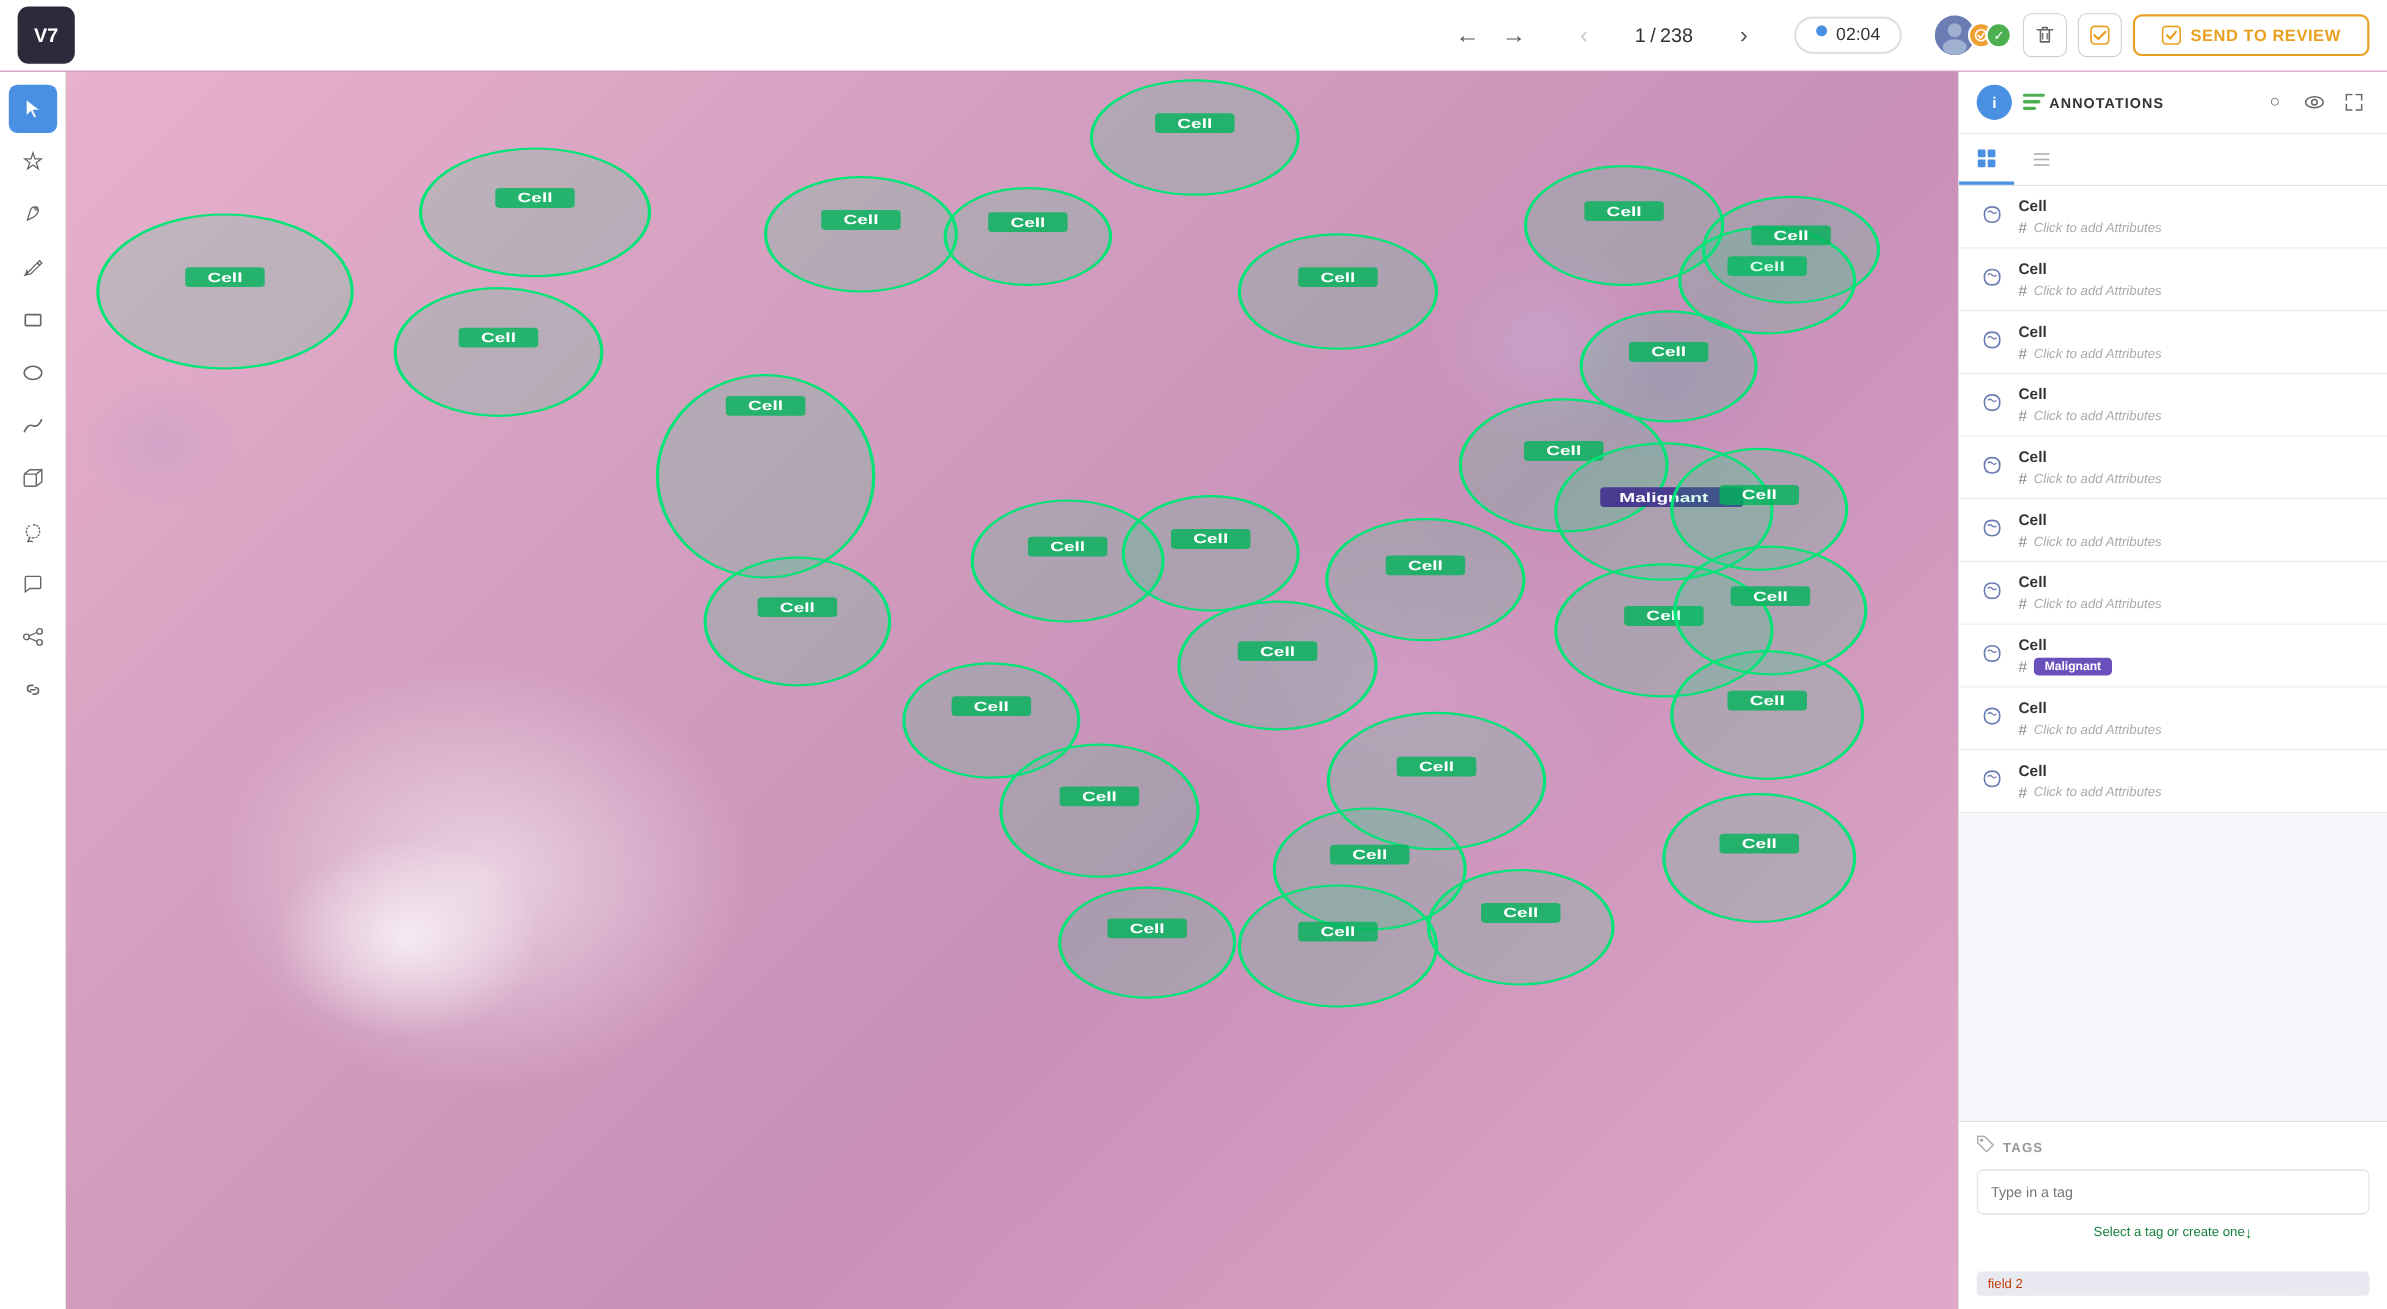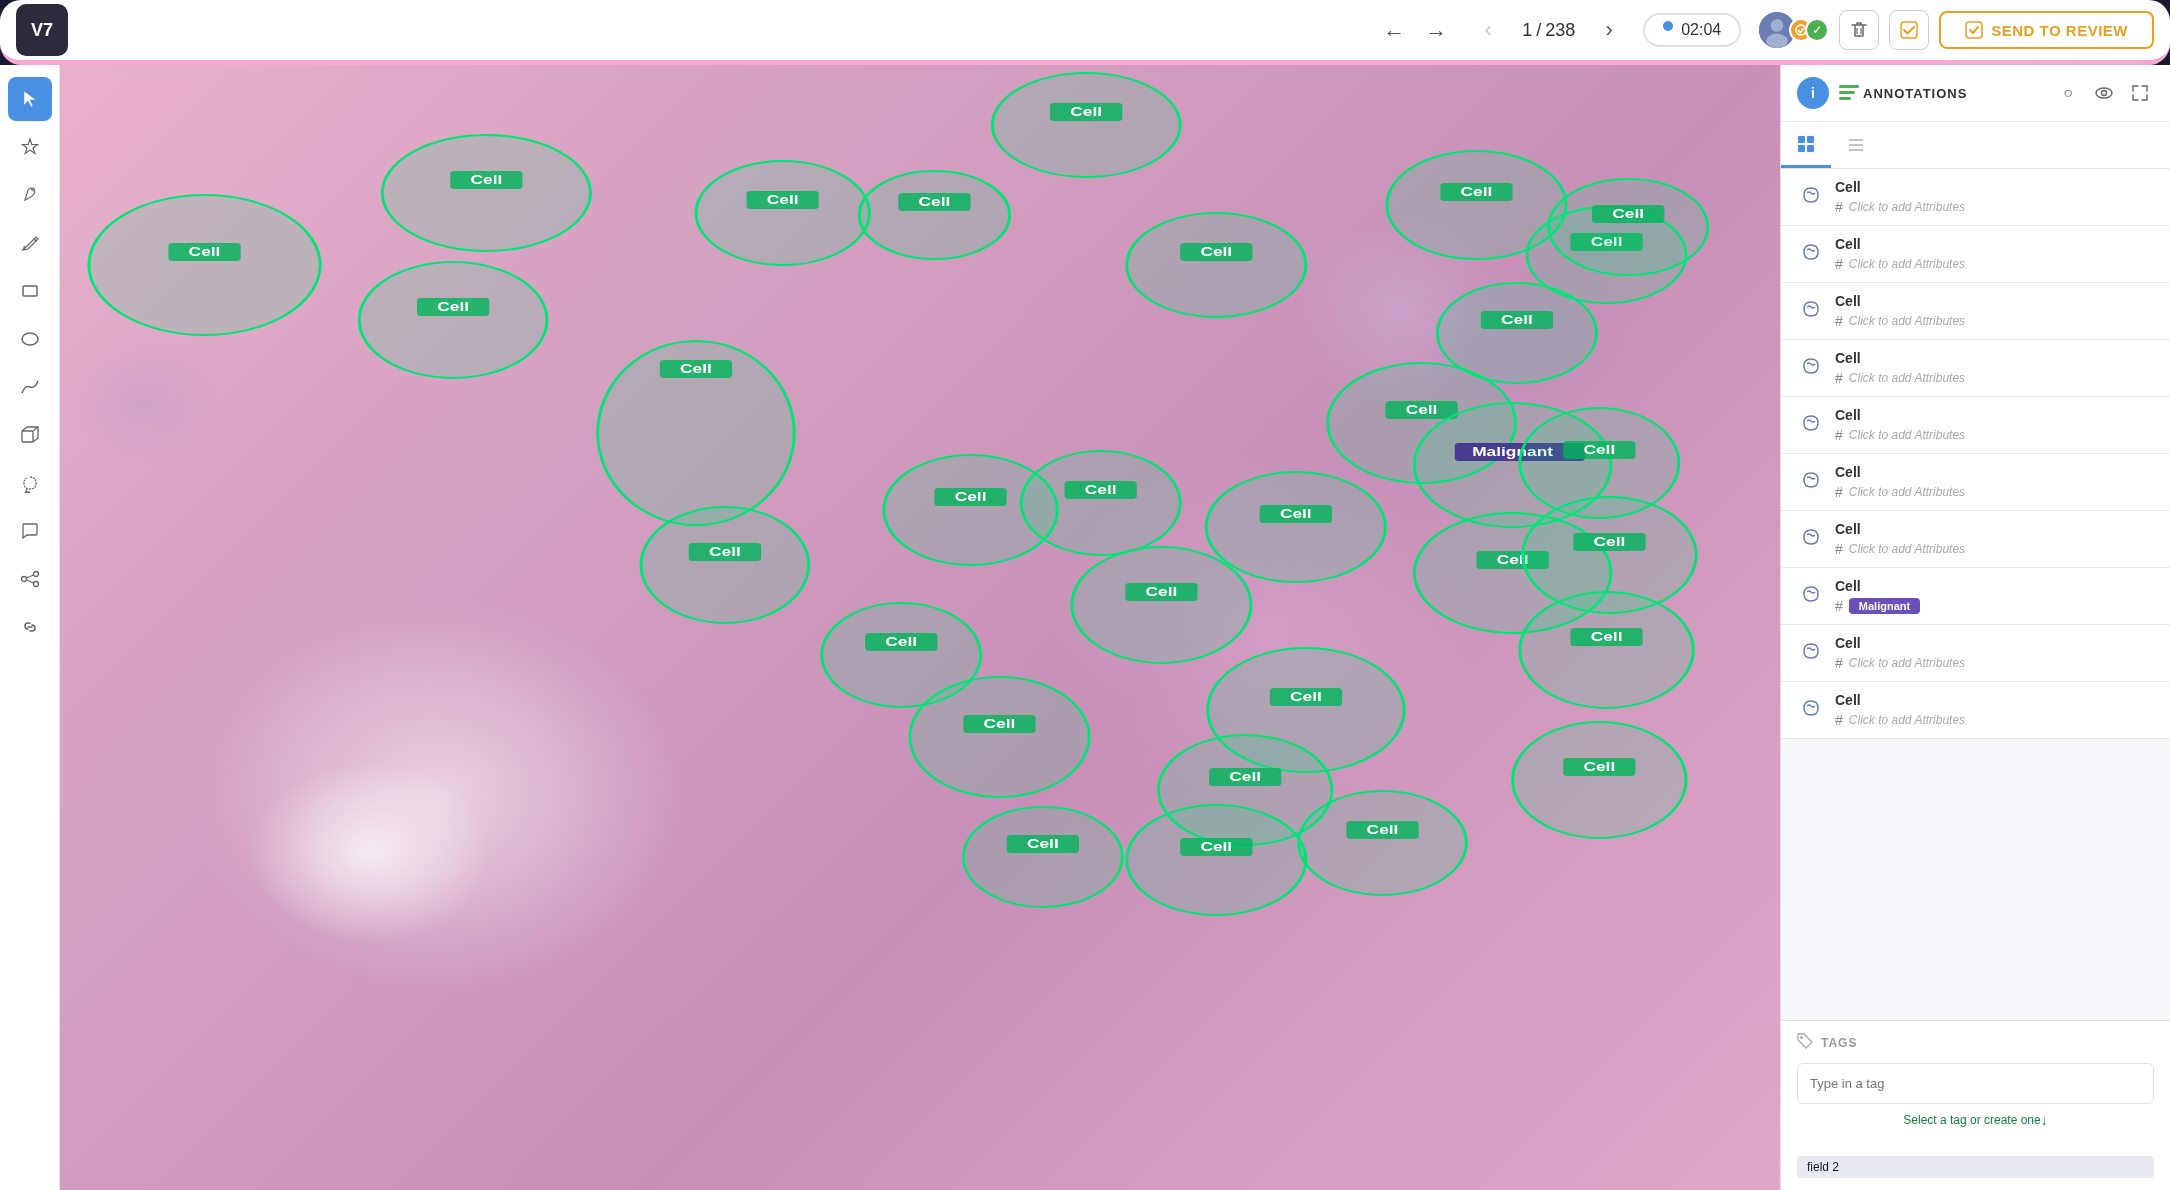--- a/index.html
+++ b/index.html
@@ -5,25 +5,24 @@
     * { box-sizing: border-box; margin: 0; padding: 0; }
     body { font-family: -apple-system, BlinkMacSystemFont, 'Segoe UI', sans-serif; background: #1a1a2e; width: 2170px; height: 1190px; overflow: hidden; display: flex; flex-direction: column; }
 
     
     .toolbar {
       height: 65px;
       background: #ffffff;
       display: flex;
       align-items: center;
       padding: 0 16px;
-      border-bottom: 5px solid #f9a8d4;
-      gap: 16px;
+      border-bottom: 1px solid #f9a8d4;
+      gap: 28px;
       flex-shrink: 0;
       z-index: 100;
-      border-radius: 21px;
     }
     .logo {
       width: 52px; height: 52px;
       background: #2b2b3b;
       border-radius: 10px;
       display: flex; align-items: center; justify-content: center;
       color: white; font-weight: 700; font-size: 18px;
       flex-shrink: 0;
     }
     .toolbar-spacer { flex: 1; }
@@ -249,21 +248,21 @@
       display: flex;
       align-items: center;
       justify-content: center;
       font-size: 12px;
       color: #15803d;
       margin-bottom: 8px;
     }
     .select-tag-arrow { font-size: 14px; }
     .field-badge {
       background: #e8e8f0;
-      color: #0f172a;
+      color: #c2410c;
       padding: 4px 10px;
       border-radius: 4px;
       font-size: 12px;
       margin-top: 28px;
     }
 
     
     .canvas-svg {
       position: absolute;
       top: 0; left: 0;

